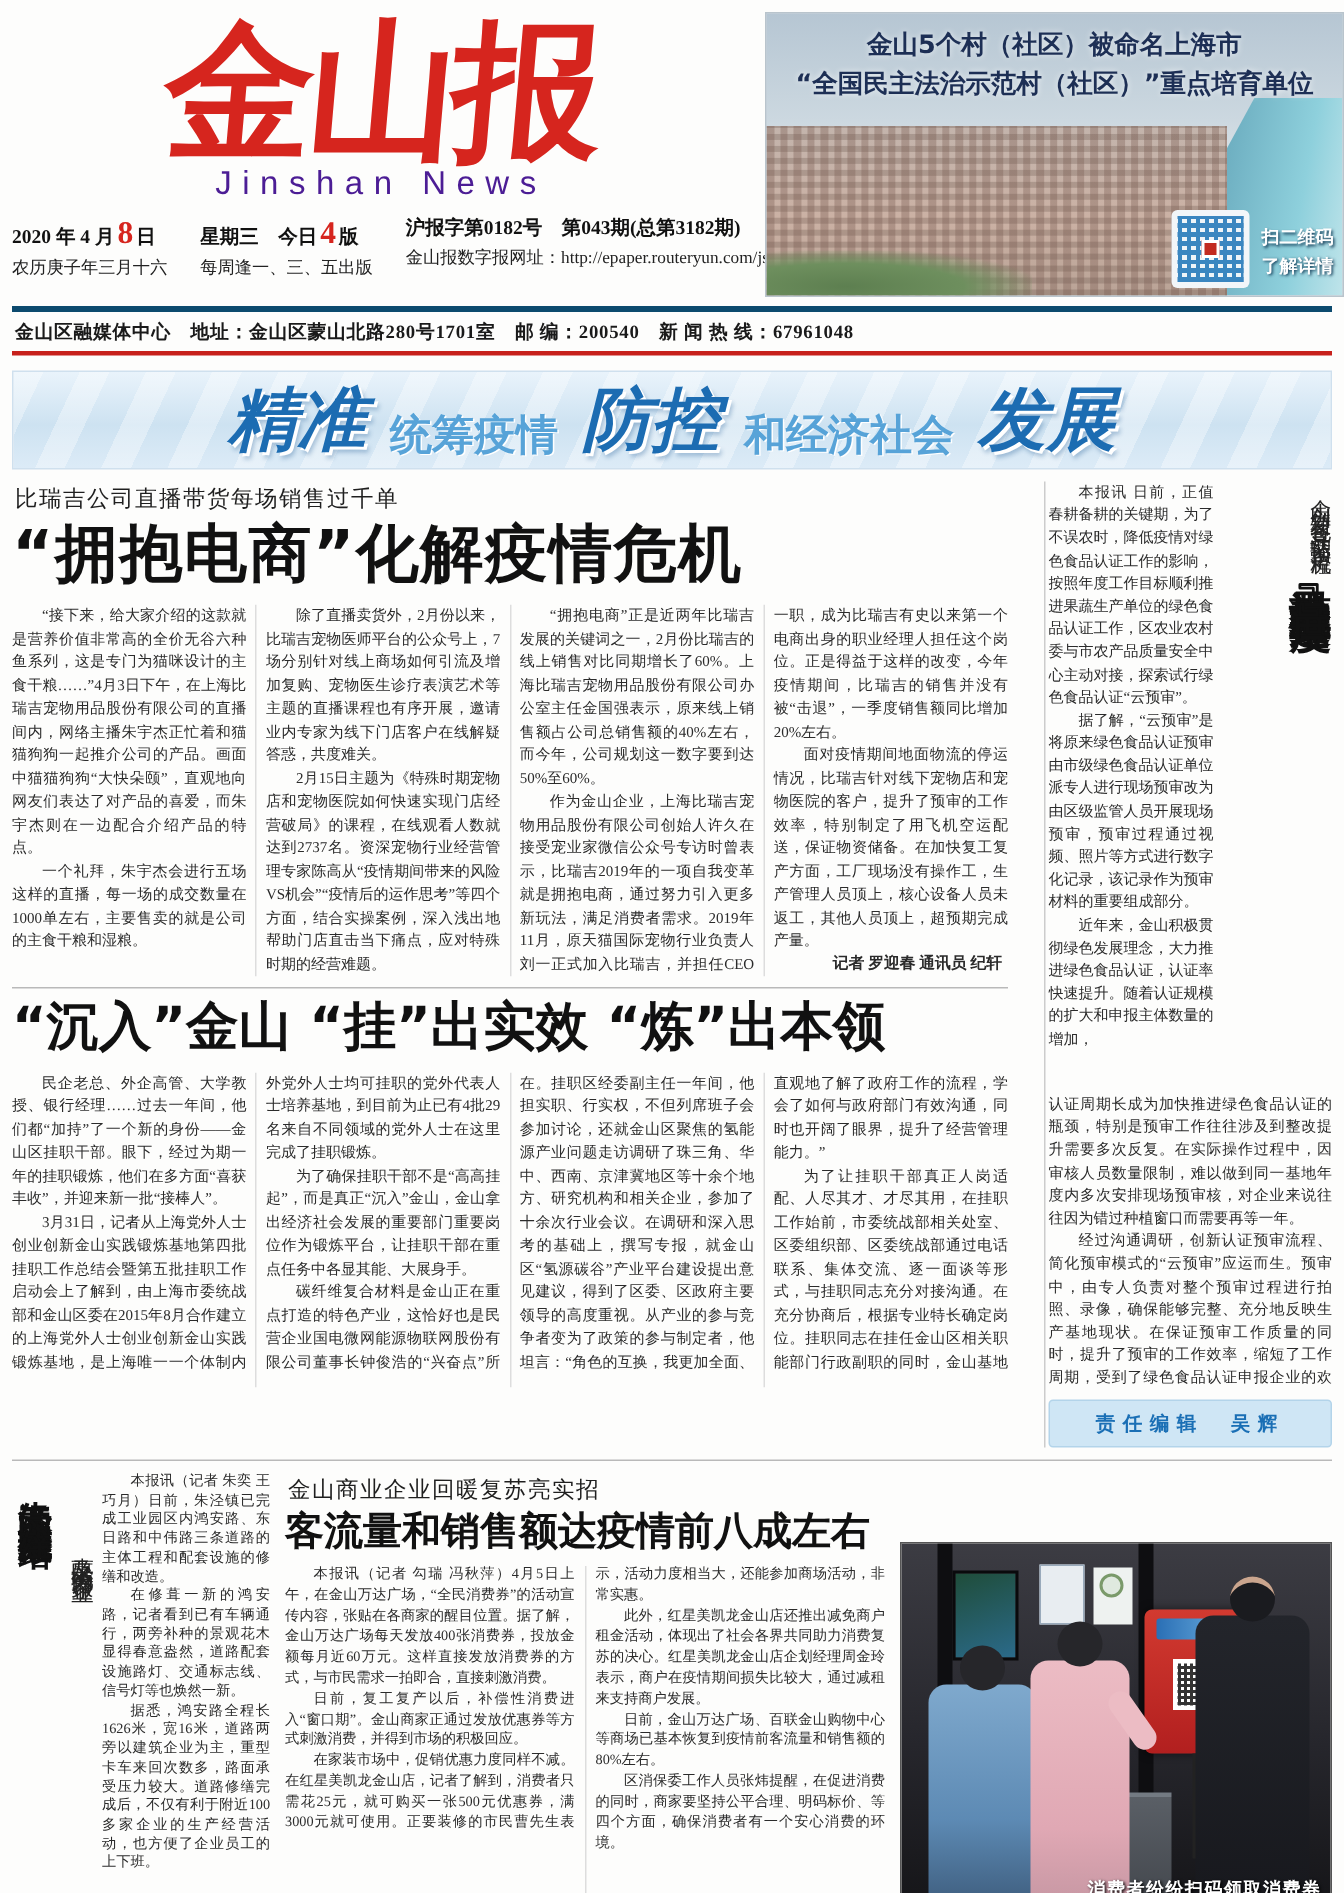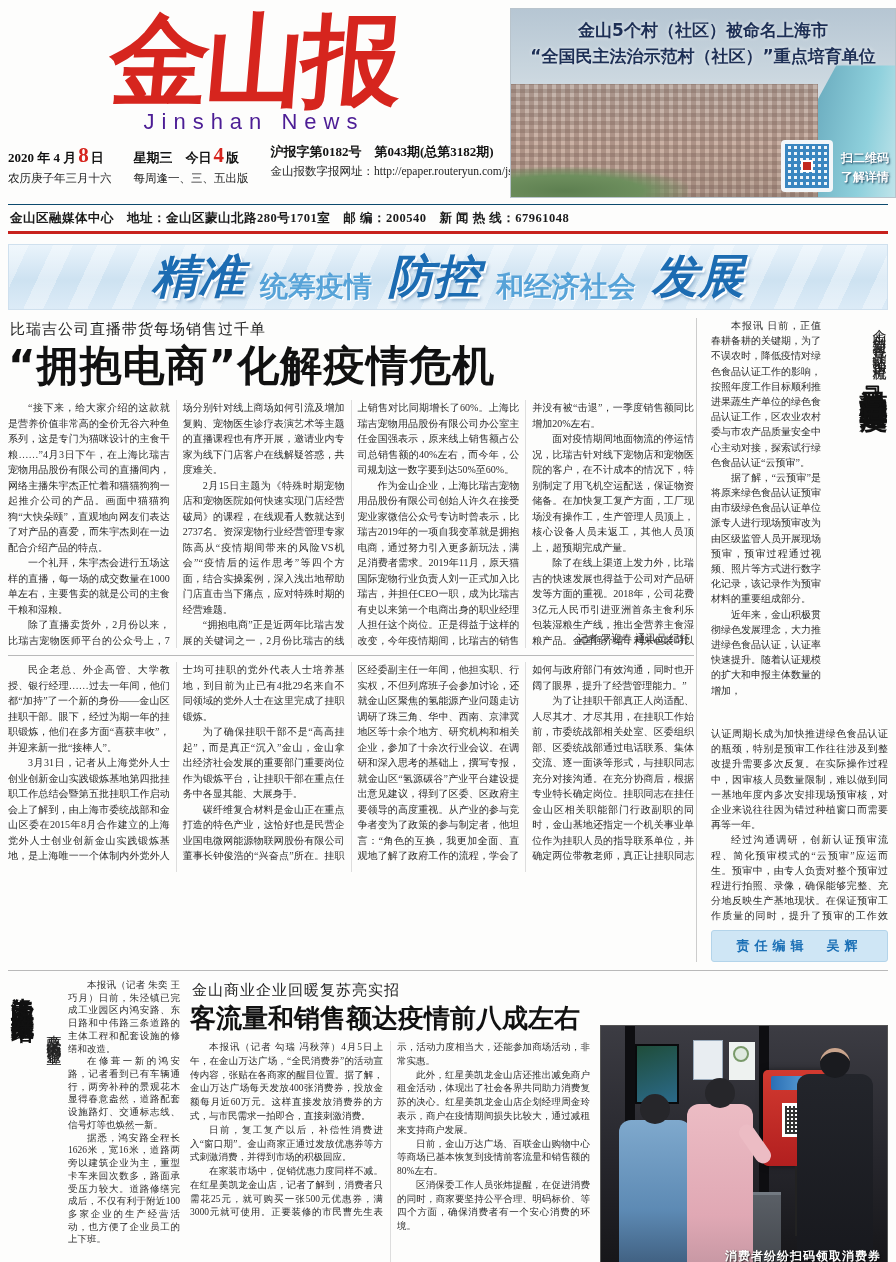--- a/index.html
+++ b/index.html
@@ -47,54 +47,54 @@
   .tp-qr .qr-px { width:100%; height:100%;
     background:
       repeating-linear-gradient(0deg,#3a86c0 0 3px, rgba(255,255,255,0) 3px 6px),
       repeating-linear-gradient(90deg,#3a86c0 0 3px, #eef4f8 3px 6px); position:relative; }
   .tp-qr .qr-dot { position:absolute; left:50%; top:50%; width:12px; height:12px;
     transform:translate(-50%,-50%); background:#c22a20; border:2px solid #fff; }
   .tp-qr-label { position:absolute; right:6px; bottom:10px; color:#fff; font-weight:bold;
     font-size:12px; line-height:1.6; text-shadow:1px 1px 2px rgba(0,40,70,.9);
     font-family:"Liberation Sans",sans-serif; }
   
-  .address-line { margin-top:6px; border-top:1px solid #0c4a6e; padding:5px 2px 4px 2px;
+  .address-line { margin-top:6px; border-top:4px solid #0c4a6e; padding:5px 2px 4px 2px;
     font-size:12.5px; font-weight:bold; color:#1a1a1a; letter-spacing:.5px; }
   .red-rule { height:3px; background:#c7211c; }
   
   .banner { margin:10px 0 8px 0; height:66px; display:flex; align-items:center;
     justify-content:center; gap:16px;
     background:
       repeating-linear-gradient(115deg, rgba(255,255,255,.35) 0 18px, rgba(255,255,255,0) 18px 40px),
       linear-gradient(180deg,#e9f3fb 0%,#cde2f1 55%,#dcebf7 100%);
     border:1px solid #cfe0ee; }
   .banner .bw-strong { font-family:"DejaVu Sans","Liberation Sans",sans-serif;
     font-style:italic; font-weight:900; font-size:46px; color:#1c6cb2;
     text-shadow:2px 2px 0 #fff,3px 4px 3px rgba(20,80,140,.3); }
   .banner .bw-normal { font-family:"DejaVu Sans","Liberation Sans",sans-serif;
     font-weight:700; font-size:28px; color:#57a3d8; text-shadow:1px 1px 0 #fff;margin-top:19px; }
   
-  .row1 { display:flex; gap:2px; }
+  .row1 { display:flex; gap:24px; }
   .left-main { flex:1; min-width:0; }
-  .right-col { width:192px; flex:none; border-left:1px solid #ccc; padding-left:14px; }
+  .right-col { width:192px; flex:none; border-left:1px solid #ccc; padding-left:2px; }
   .kicker { font-size:15px; color:#1f1f1f; margin:2px 0 3px 2px; letter-spacing:1px; }
   .headline1 { font-family:"DejaVu Sans","Liberation Sans",sans-serif; font-weight:900;
     font-size:42px; line-height:1.15; color:#111; letter-spacing:1px; margin-bottom:10px; }
   .headline2 { font-family:"DejaVu Sans","Liberation Sans",sans-serif; font-weight:900;
     font-size:35px; line-height:1.15; color:#111; margin-bottom:9px; }
   .headline3 { font-family:"DejaVu Sans","Liberation Sans",sans-serif; font-weight:900;
     font-size:26px; line-height:1.2; color:#111; margin-bottom:7px; }
   .cols4 { column-count:4; column-gap:13px; column-rule:1px solid #ddd;
     font-size:10px; line-height:1.55; text-align:justify; overflow:hidden; }
   .cols2 { column-count:2; column-gap:14px; column-rule:1px solid #ddd;
     font-size:9.5px; line-height:1.45; text-align:justify; overflow:hidden; }
   .cols4 p, .cols2 p, .plain-body p { text-indent:2em; margin:0; }
   .a1-body { height:248px; }
   .a2-body { height:210px; }
-  .byline { text-align:right; font-weight:normal; font-size:10.5px; padding-right:4px;
+  .byline { text-align:right; font-weight:bold; font-size:10.5px; padding-right:4px;
     margin-top:-16px; }
   .article2 { border-top:1px solid #b9b9b9; margin-top:9px; padding-top:6px; }
   
   .rc-top { display:flex; height:404px; overflow:hidden; }
   .rc-body1 { width:110px; flex:none; font-size:10px; line-height:1.52; text-align:justify;
     overflow:hidden; }
   .rc-heads { flex:1; writing-mode:vertical-rl; display:flex; gap:8px; padding-left:2px; }
   .rc-kicker { font-size:14px; letter-spacing:3px; color:#222; }
   .rc-headline { font-family:"DejaVu Sans","Liberation Sans",sans-serif; font-weight:900;
     font-size:28px; letter-spacing:1px; color:#111; line-height:1.1; }
@@ -224,27 +224,28 @@
       <article>
         <div class="kicker">比瑞吉公司直播带货每场销售过千单</div>
         <h1 class="headline1">“拥抱电商”化解疫情危机</h1>
         <div class="cols4 a1-body plain-body">
             <p>“接下来，给大家介绍的这款就是营养价值非常高的全价无谷六种鱼系列，这是专门为猫咪设计的主食干粮……”4月3日下午，在上海比瑞吉宠物用品股份有限公司的直播间内，网络主播朱宇杰正忙着和猫猫狗狗一起推介公司的产品。画面中猫猫狗狗“大快朵颐”，直观地向网友们表达了对产品的喜爱，而朱宇杰则在一边配合介绍产品的特点。</p>
             <p>一个礼拜，朱宇杰会进行五场这样的直播，每一场的成交数量在1000单左右，主要售卖的就是公司的主食干粮和湿粮。</p>
             <p>除了直播卖货外，2月份以来，比瑞吉宠物医师平台的公众号上，7场分别针对线上商场如何引流及增加复购、宠物医生诊疗表演艺术等主题的直播课程也有序开展，邀请业内专家为线下门店客户在线解疑答惑，共度难关。</p>
             <p>2月15日主题为《特殊时期宠物店和宠物医院如何快速实现门店经营破局》的课程，在线观看人数就达到2737名。资深宠物行业经营管理专家陈高从“疫情期间带来的风险VS机会”“疫情后的运作思考”等四个方面，结合实操案例，深入浅出地帮助门店直击当下痛点，应对特殊时期的经营难题。</p>
             <p>“拥抱电商”正是近两年比瑞吉发展的关键词之一，2月份比瑞吉的线上销售对比同期增长了60%。上海比瑞吉宠物用品股份有限公司办公室主任金国强表示，原来线上销售额占公司总销售额的40%左右，而今年，公司规划这一数字要到达50%至60%。</p>
             <p>作为金山企业，上海比瑞吉宠物用品股份有限公司创始人许久在接受宠业家微信公众号专访时曾表示，比瑞吉2019年的一项自我变革就是拥抱电商，通过努力引入更多新玩法，满足消费者需求。2019年11月，原天猫国际宠物行业负责人刘一正式加入比瑞吉，并担任CEO一职，成为比瑞吉有史以来第一个电商出身的职业经理人担任这个岗位。正是得益于这样的改变，今年疫情期间，比瑞吉的销售并没有被“击退”，一季度销售额同比增加20%左右。</p>
-            <p>面对疫情期间地面物流的停运情况，比瑞吉针对线下宠物店和宠物医院的客户，在不计成本的情况下，特别制定了用飞机空运配送，保证物资储备。在加快复工复产方面，工厂现场没有操作工，生产管理人员顶上，核心设备人员未返工，其他人员顶上，超预期完成产量。</p>
+            <p>面对疫情期间地面物流的停运情况，比瑞吉针对线下宠物店和宠物医院的客户，提升了预审的工作效率，特别制定了用飞机空运配送，保证物资储备。在加快复工复产方面，工厂现场没有操作工，生产管理人员顶上，核心设备人员未返工，其他人员顶上，超预期完成产量。</p>
             <p>除了在线上渠道上发力外，比瑞吉的快速发展也得益于公司对产品研发等方面的重视。2018年，公司花费3亿元人民币引进亚洲首条主食利乐包装湿粮生产线，推出全营养主食湿粮产品。金国强介绍，利乐包装可以让主食湿粮产品保鲜更好，营养成分更高，使用也更加方便，国外对于此类产品的接受度已经很高，但国内此类产品的市场则刚刚开始，目前该生产线产品每年销售上约有30%的增长。</p>
           </div>
         <div class="byline">记者 罗迎春 通讯员 纪轩</div>
       </article>
 
       <article class="article2">
+        <h2 class="headline2">“沉入”金山 “挂”出实效 “炼”出本领</h2>
         <div class="cols4 a2-body plain-body">
             <p>民企老总、外企高管、大学教授、银行经理……过去一年间，他们都“加持”了一个新的身份——金山区挂职干部。眼下，经过为期一年的挂职锻炼，他们在多方面“喜获丰收”，并迎来新一批“接棒人”。</p>
             <p>3月31日，记者从上海党外人士创业创新金山实践锻炼基地第四批挂职工作总结会暨第五批挂职工作启动会上了解到，由上海市委统战部和金山区委在2015年8月合作建立的上海党外人士创业创新金山实践锻炼基地，是上海唯一一个体制内外党外人士均可挂职的党外代表人士培养基地，到目前为止已有4批29名来自不同领域的党外人士在这里完成了挂职锻炼。</p>
             <p>为了确保挂职干部不是“高高挂起”，而是真正“沉入”金山，金山拿出经济社会发展的重要部门重要岗位作为锻炼平台，让挂职干部在重点任务中各显其能、大展身手。</p>
             <p>碳纤维复合材料是金山正在重点打造的特色产业，这恰好也是民营企业国电微网能源物联网股份有限公司董事长钟俊浩的“兴奋点”所在。挂职区经委副主任一年间，他担实职、行实权，不但列席班子会参加讨论，还就金山区聚焦的氢能源产业问题走访调研了珠三角、华中、西南、京津冀地区等十余个地方、研究机构和相关企业，参加了十余次行业会议。在调研和深入思考的基础上，撰写专报，就金山区“氢源碳谷”产业平台建设提出意见建议，得到了区委、区政府主要领导的高度重视。从产业的参与竞争者变为了政策的参与制定者，他坦言：“角色的互换，我更加全面、直观地了解了政府工作的流程，学会了如何与政府部门有效沟通，同时也开阔了眼界，提升了经营管理能力。”</p>
             <p>为了让挂职干部真正人岗适配、人尽其才、才尽其用，在挂职工作始前，市委统战部相关处室、区委组织部、区委统战部通过电话联系、集体交流、逐一面谈等形式，与挂职同志充分对接沟通。在充分协商后，根据专业特长确定岗位。挂职同志在挂任金山区相关职能部门行政副职的同时，金山基地还指定一个机关事业单位作为挂职人员的指导联系单位，并确定两位带教老师，真正让挂职同志在实践中学有所获。金山区还为每位挂职干部拟定“挂职计划”，确保每一份挂职计划因人制宜、量身定制。</p>
           </div>
       </article>
 
     </div>

